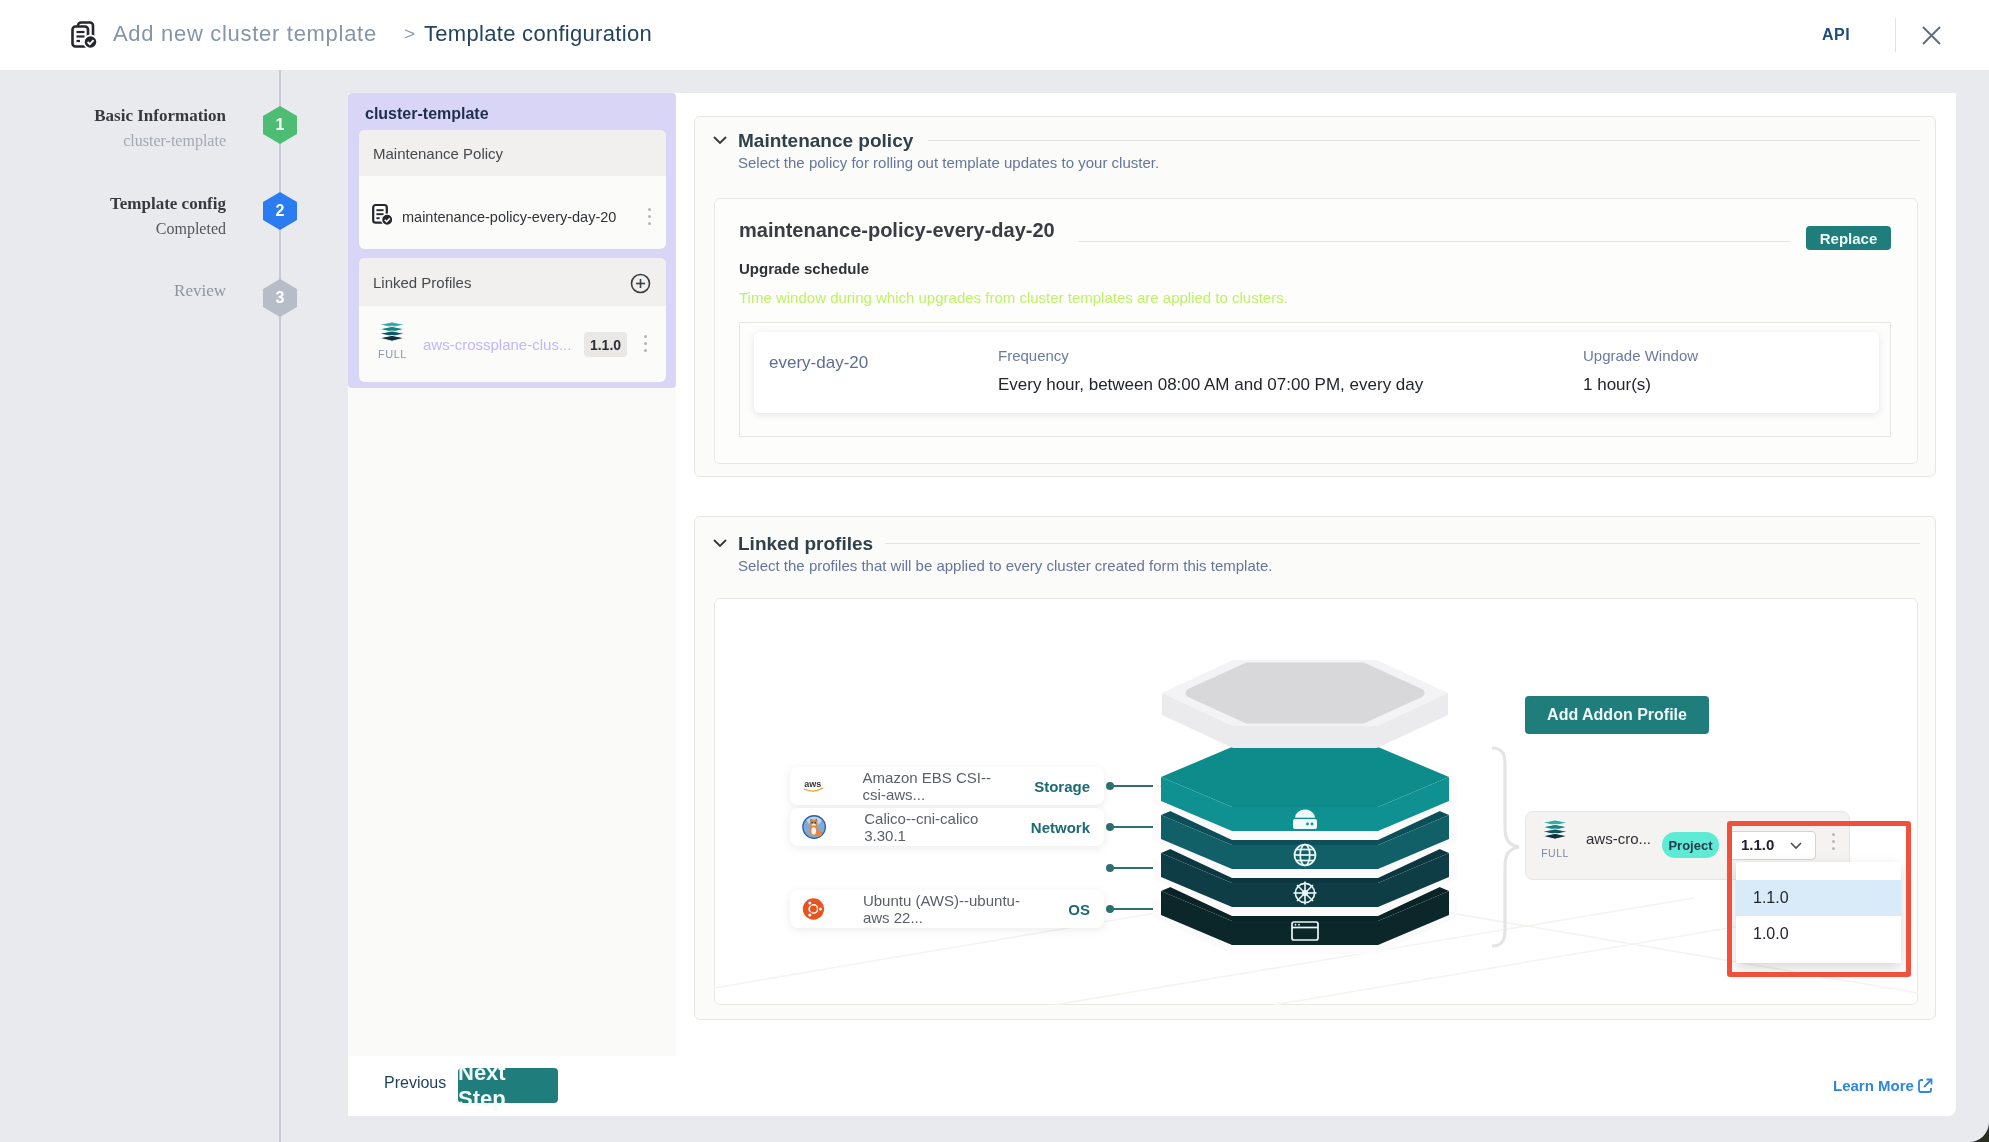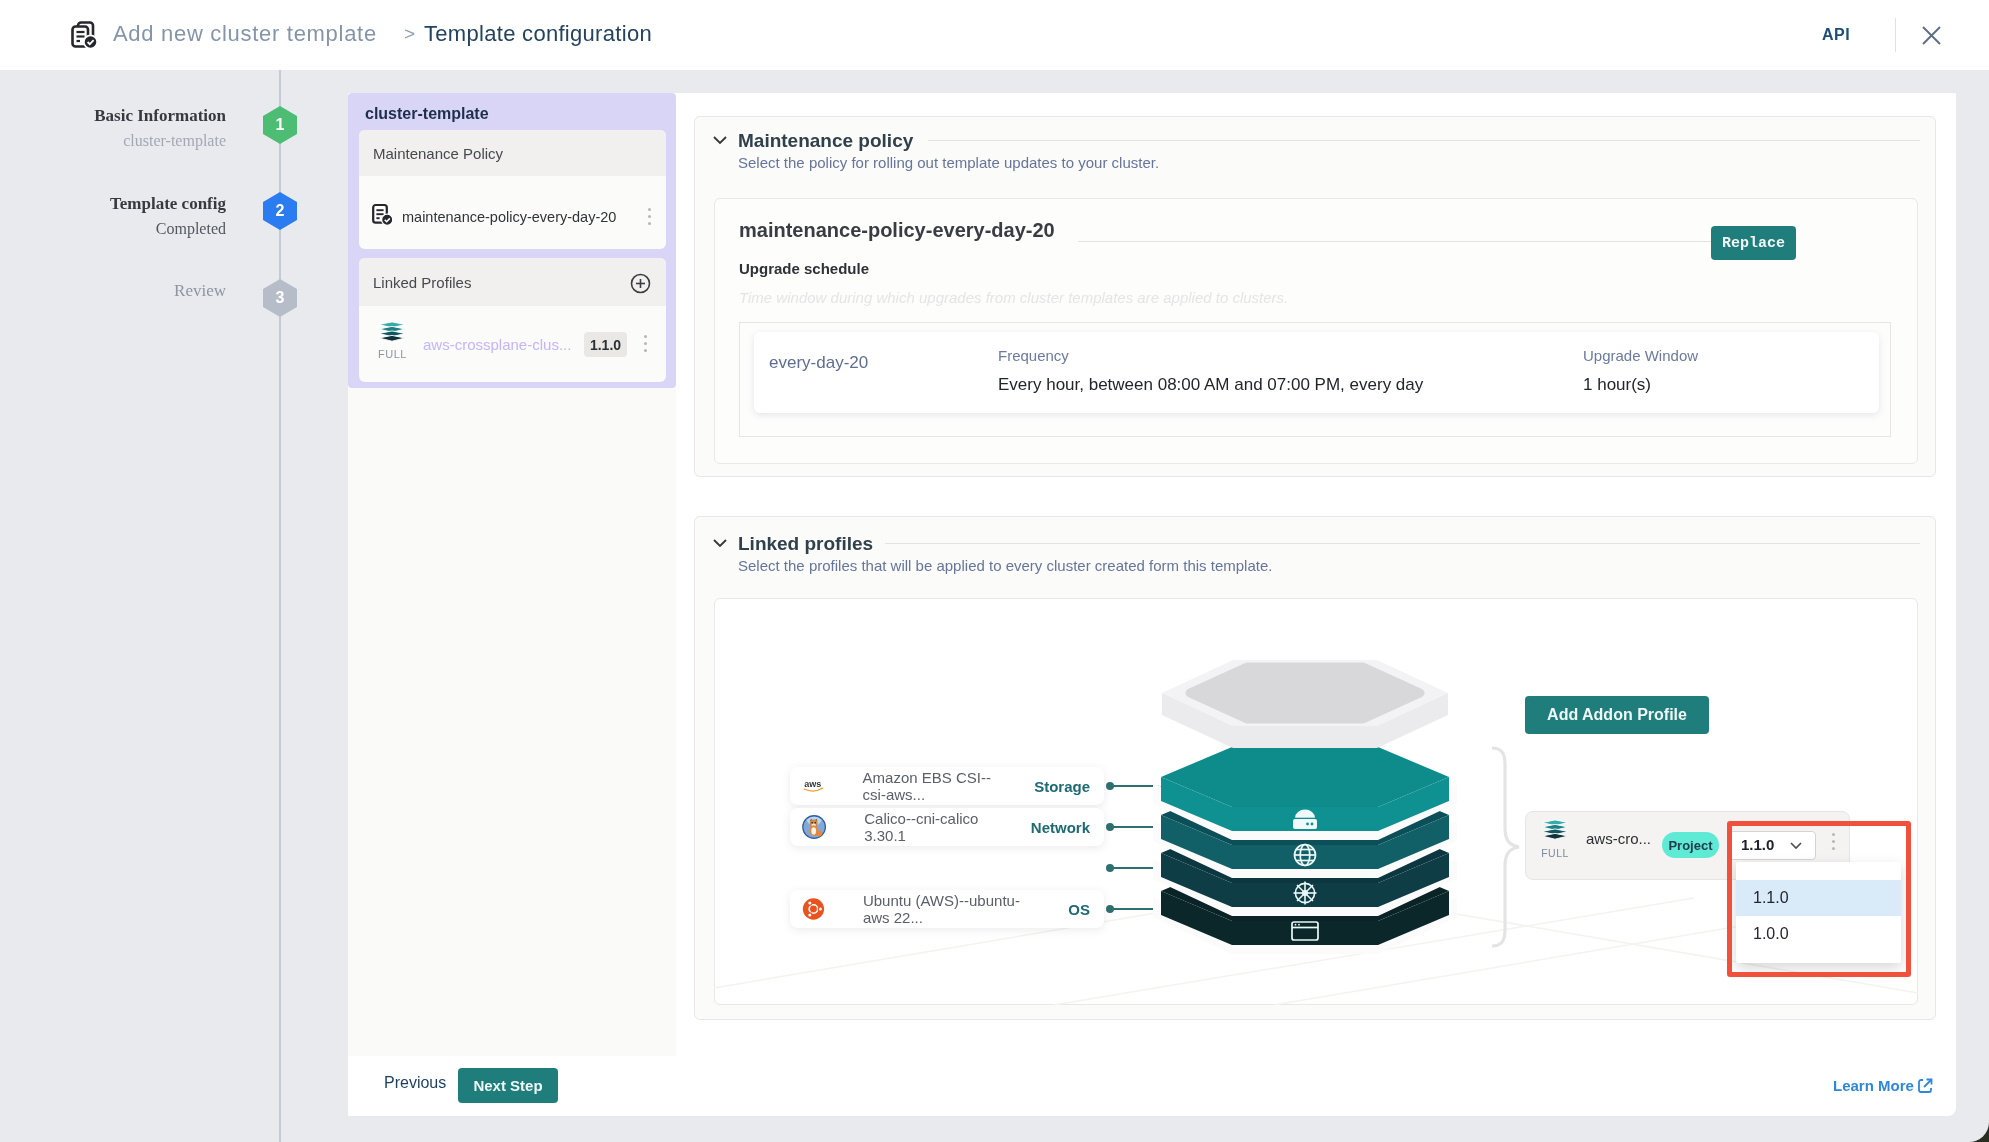--- a/index.html
+++ b/index.html
@@ -104,23 +104,23 @@
   <svg class="abs" style="left:712px;top:134px" width="16" height="12" viewBox="0 0 16 12">
     <polyline points="2,3 8,9 14,3" fill="none" stroke="#33373c" stroke-width="1.8"></polyline>
   </svg>
   <div class="abs sectitle" style="left:738px;top:130px;">Maintenance policy</div>
   <div class="abs hr" style="left:928px;top:140px;width:992px;"></div>
   <div class="abs subtitle" style="left:738px;top:154px;">Select the policy for rolling out template updates to your cluster.</div>
 
   <div class="abs whitecard" style="left:714px;top:198px;width:1204px;height:266px;"></div>
   <div class="abs" style="left:739px;top:219px;font-size:20px;font-weight:700;color:#393c42;">maintenance-policy-every-day-20</div>
   <div class="abs hr" style="left:1078px;top:241px;width:712px;"></div>
-  <div class="abs tealbtn" style="left:1711px;top:226px;width:85px;height:34px;font-size:15px;font-family:Liberation Mono, monospace;">Replace</div>
+  <div class="abs tealbtn" style="left:1806px;top:226px;width:85px;height:24px;font-size:15px;">Replace</div>
   <div class="abs" style="left:739px;top:260px;font-size:15px;font-weight:700;color:#2e3136;">Upgrade schedule</div>
-  <div class="abs" style="left:739px;top:289px;font-size:15px;color:#e5e5e5;font-style:italic;">Time window during which upgrades from cluster templates are applied to clusters.</div>
+  <div class="abs" style="left:739px;top:289px;font-size:15px;color:#bef264;">Time window during which upgrades from cluster templates are applied to clusters.</div>
   <div class="abs" style="left:739px;top:322px;width:1152px;height:115px;border:1px solid #e7e6e3;background:#fdfdfc;"></div>
   <div class="abs" style="left:754px;top:332px;width:1125px;height:81px;background:#ffffff;border-radius:6px;box-shadow:0 2px 7px rgba(120,120,140,0.18);"></div>
   <div class="abs" style="left:769px;top:353px;font-size:17px;color:#5e6d92;">every-day-20</div>
   <div class="abs" style="left:998px;top:347px;font-size:15px;color:#6b7a9e;">Frequency</div>
   <div class="abs" style="left:998px;top:375px;font-size:17px;color:#22262c;">Every hour, between 08:00 AM and 07:00 PM, every day</div>
   <div class="abs" style="left:1583px;top:347px;font-size:15px;color:#6b7a9e;">Upgrade Window</div>
   <div class="abs" style="left:1583px;top:375px;font-size:17px;color:#22262c;">1 hour(s)</div>
 
   <div class="abs card" style="left:694px;top:516px;width:1242px;height:504px;"></div>
   <svg class="abs" style="left:712px;top:537px" width="16" height="12" viewBox="0 0 16 12">
@@ -285,20 +285,20 @@
 
   <div class="abs" style="left:1736px;top:862px;width:165px;height:101px;background:#ffffff;border-radius:2px;box-shadow:0 5px 14px rgba(0,0,0,0.16);"></div>
   <div class="abs" style="left:1736px;top:880px;width:165px;height:36px;background:#d9eaf8;display:flex;align-items:center;padding-left:17px;font-size:16px;color:#23262b;">1.1.0</div>
   <div class="abs" style="left:1736px;top:916px;width:165px;height:36px;background:#ffffff;display:flex;align-items:center;padding-left:17px;font-size:16px;color:#23262b;">1.0.0</div>
 
   <div class="abs" style="left:1727px;top:821px;width:184px;height:156px;border:5px solid #f1503c;border-radius:3px;"></div>
 
   <div class="abs tealbtn" style="left:1525px;top:696px;width:184px;height:38px;font-size:16px;">Add Addon Profile</div>
 
   <div class="abs" style="left:384px;top:1074px;font-size:16px;color:#1c3f5e;">Previous</div>
-  <div class="abs tealbtn" style="left:458px;top:1068px;width:100px;height:35px;font-size:15px;">Next Step</div>
+  <div class="abs tealbtn" style="left:458px;top:1068px;width:100px;height:35px;font-size:22px;">Next Step</div>
   <div class="abs" style="left:1833px;top:1077px;font-size:15px;font-weight:700;color:#2e87d8;">Learn More</div>
   <svg class="abs" style="left:1917px;top:1077px" width="17" height="17" viewBox="0 0 17 17">
     <path d="M6 3 H4 C2.9 3 2 3.9 2 5 v8 c0 1.1 0.9 2 2 2 h8 c1.1 0 2 -0.9 2 -2 v-2" fill="none" stroke="#2e87d8" stroke-width="1.8"></path>
     <line x1="7" y1="10" x2="14" y2="3" stroke="#2e87d8" stroke-width="1.8"></line>
     <polyline points="9.5,2.5 14.5,2.5 14.5,7.5" fill="none" stroke="#2e87d8" stroke-width="1.8"></polyline>
   </svg>
 </div>
 
 </body></html>

